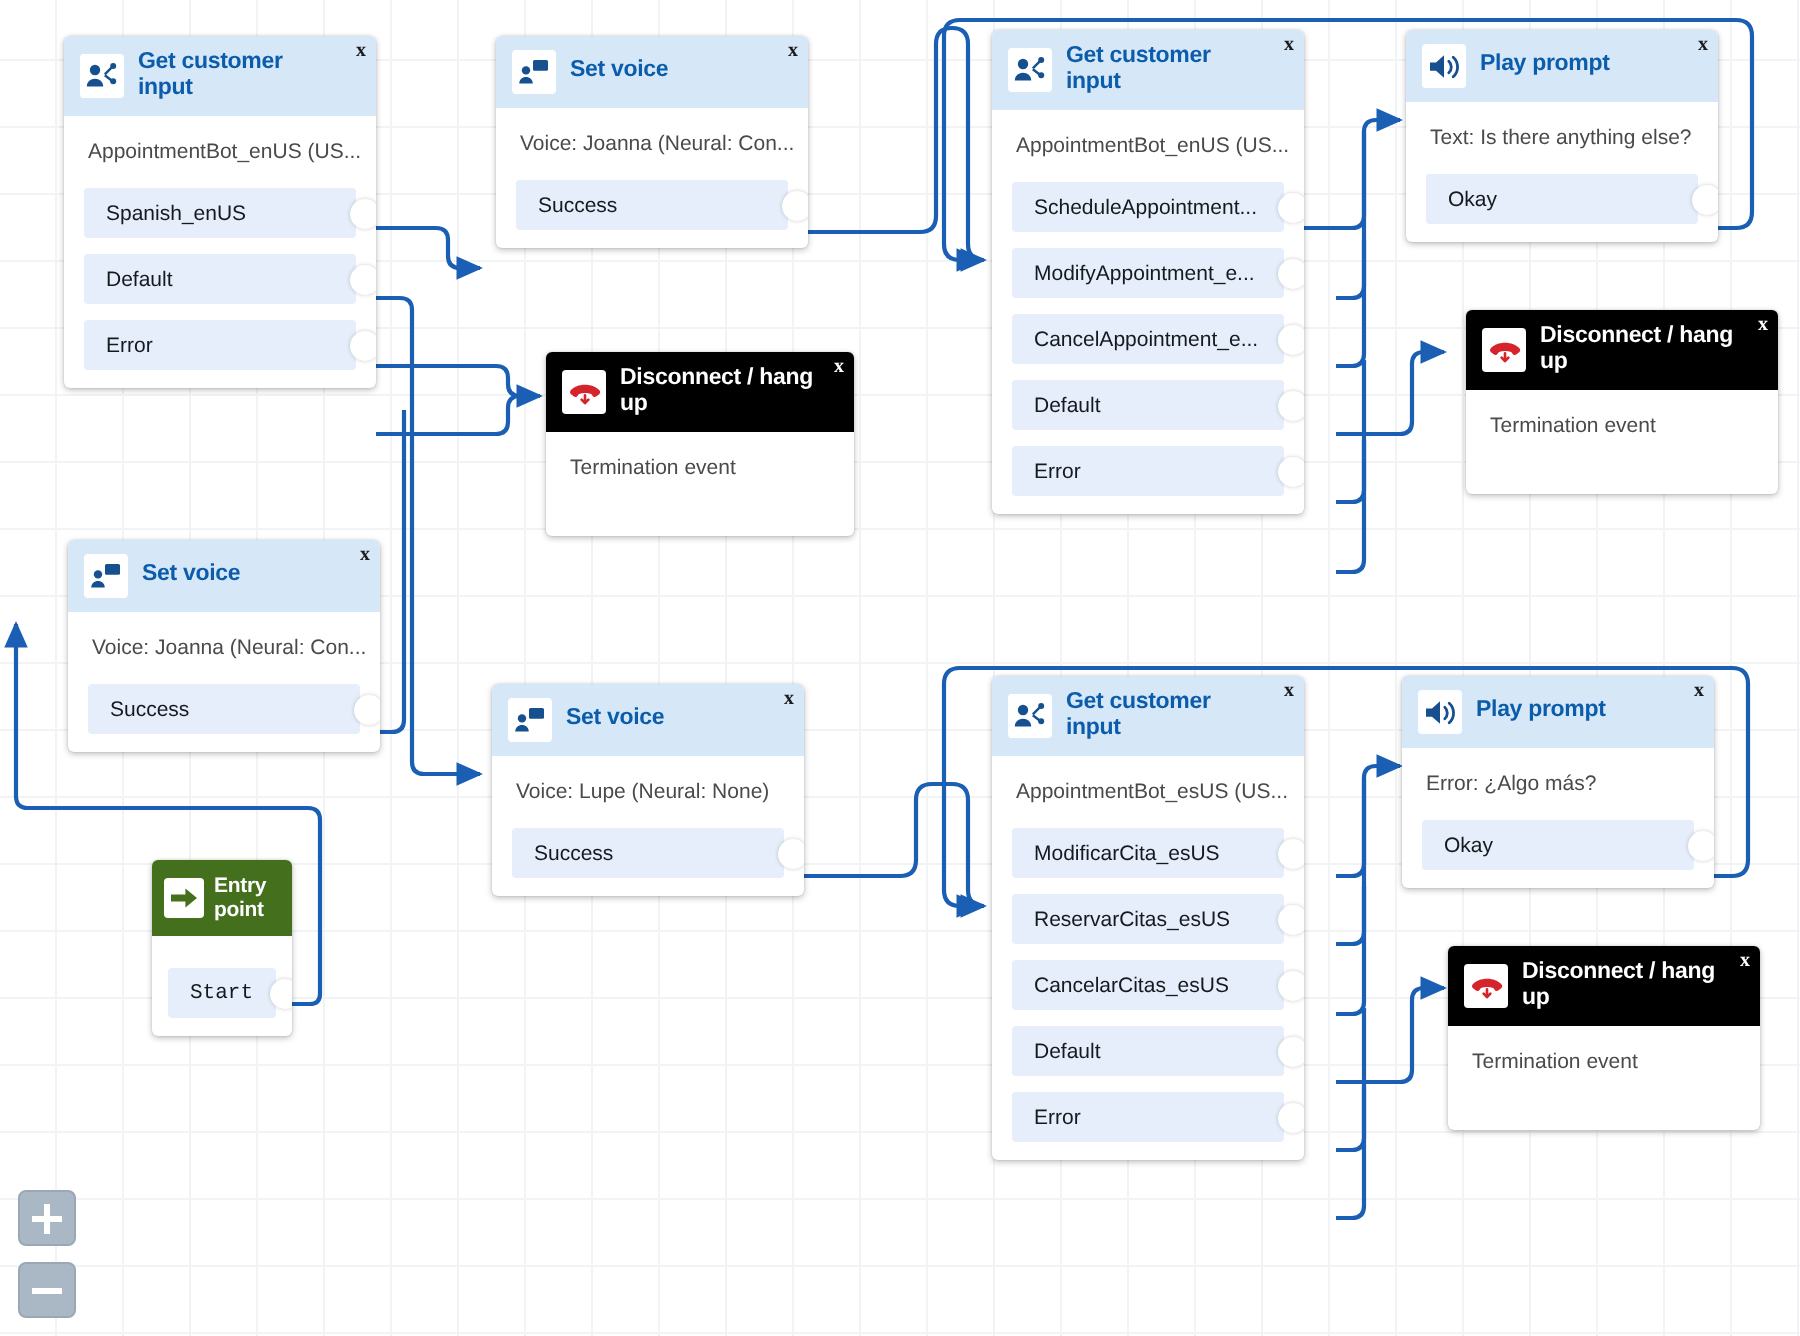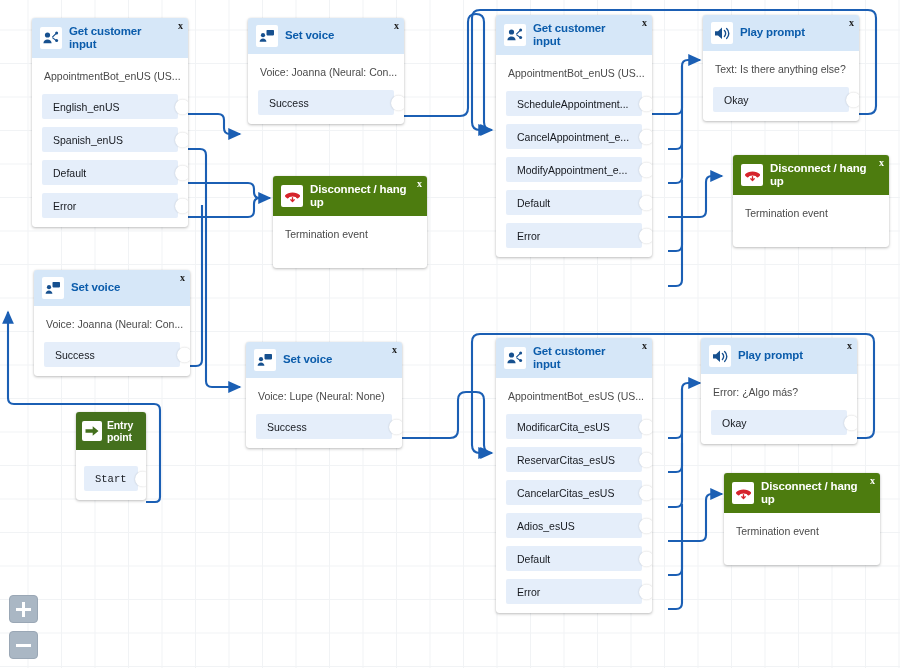--- a/index.html
+++ b/index.html
@@ -30,21 +30,21 @@
   }
   .node-head {
     position: relative;
     display: flex;
     align-items: center;
     gap: 7px;
     padding: 7px 20px 7px 8px;
     min-height: 32px;
   }
   .node-head.light { background: #d6e7f8; }
-  .node-head.dark   { background: #4d7c0f; }
+  .node-head.dark   { background: #000000; }
   .node-head.green  { background: #44701d; }
 
   .node-title {
     font-size: 11.5px;
     font-weight: bold;
     line-height: 1.15;
     letter-spacing: -0.15px;
   }
   .node-head.light .node-title { color: #0b5cab; }
   .node-head.dark  .node-title { color: #ffffff; }
@@ -203,24 +203,20 @@
             <circle cx="13.6" cy="9.6" r="1.5" fill="#16508f"></circle>
             <path d="M9.4 6.2 L13 2.6 M9.4 6.6 L13 9.4" stroke="#16508f" stroke-width="1.2" fill="none"></path>
           </svg>
       </span>
       <span class="node-title">Get customer input</span>
       <span class="close-x">x</span>
     </div>
     <div class="node-sub">AppointmentBot_enUS (US...</div>
     <div class="node-body">
       <div class="port-row">
-          <span class="port-label">English_enUS</span>
-          <span class="port-dot"></span>
-        </div>
-      <div class="port-row">
           <span class="port-label">Spanish_enUS</span>
           <span class="port-dot"></span>
         </div>
       <div class="port-row">
           <span class="port-label">Default</span>
           <span class="port-dot"></span>
         </div>
       <div class="port-row last">
           <span class="port-label">Error</span>
           <span class="port-dot"></span>
@@ -265,25 +261,25 @@
       <span class="node-title">Get customer input</span>
       <span class="close-x">x</span>
     </div>
     <div class="node-sub">AppointmentBot_enUS (US...</div>
     <div class="node-body">
       <div class="port-row">
           <span class="port-label">ScheduleAppointment...</span>
           <span class="port-dot"></span>
         </div>
       <div class="port-row">
+          <span class="port-label">ModifyAppointment_e...</span>
+          <span class="port-dot"></span>
+        </div>
+      <div class="port-row">
           <span class="port-label">CancelAppointment_e...</span>
-          <span class="port-dot"></span>
-        </div>
-      <div class="port-row">
-          <span class="port-label">ModifyAppointment_e...</span>
           <span class="port-dot"></span>
         </div>
       <div class="port-row">
           <span class="port-label">Default</span>
           <span class="port-dot"></span>
         </div>
       <div class="port-row last">
           <span class="port-label">Error</span>
           <span class="port-dot"></span>
         </div>
@@ -379,21 +375,21 @@
     </div>
     <div class="node-sub">Voice: Lupe (Neural: None)</div>
     <div class="node-body">
       <div class="port-row last">
           <span class="port-label">Success</span>
           <span class="port-dot"></span>
         </div>
     </div>
   </div>
 
-  <div class="node" id="n8" style="left:76px; top:412px; width:70px;">
+  <div class="node" id="n8" style="left:76px; top:430px; width:70px;">
     <div class="node-head green" style="padding:6px 6px 6px 6px; gap:5px; min-height:38px;">
       <span class="head-icon" style="width:20px; flex:0 0 20px; height:20px;">
         <svg width="20" height="20" viewBox="0 0 20 20">
             <rect x="0" y="0" width="20" height="20" rx="2" fill="#ffffff"></rect>
             <path d="M3.5 8.2h7.2V5.2L16.5 10l-5.8 4.8v-3H3.5z" fill="#44701d"></path>
           </svg>
       </span>
       <span class="node-title" style="font-size:10.5px;">Entry point</span>
     </div>
     <div class="node-body" style="padding-top:16px;font-family:Liberation Mono, monospace;">
@@ -427,24 +423,20 @@
         </div>
       <div class="port-row">
           <span class="port-label">ReservarCitas_esUS</span>
           <span class="port-dot"></span>
         </div>
       <div class="port-row">
           <span class="port-label">CancelarCitas_esUS</span>
           <span class="port-dot"></span>
         </div>
       <div class="port-row">
-          <span class="port-label">Adios_esUS</span>
-          <span class="port-dot"></span>
-        </div>
-      <div class="port-row">
           <span class="port-label">Default</span>
           <span class="port-dot"></span>
         </div>
       <div class="port-row last">
           <span class="port-label">Error</span>
           <span class="port-dot"></span>
         </div>
     </div>
   </div>
 

